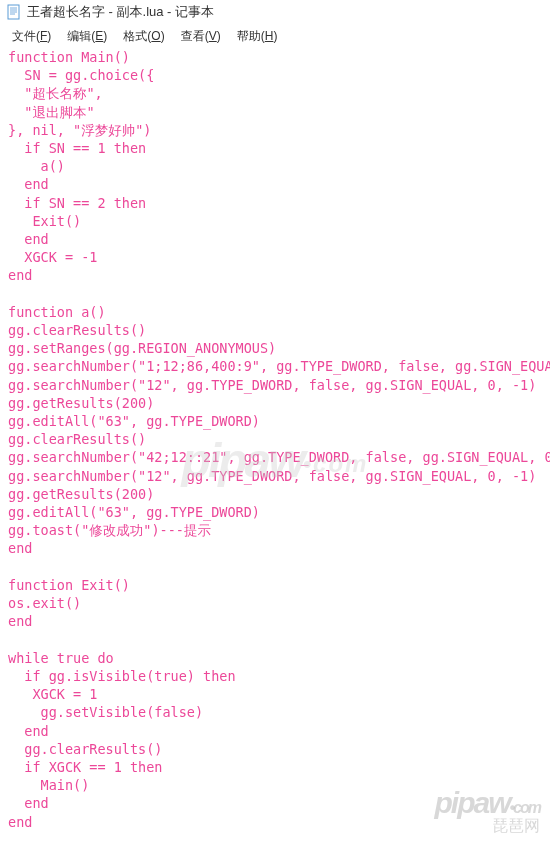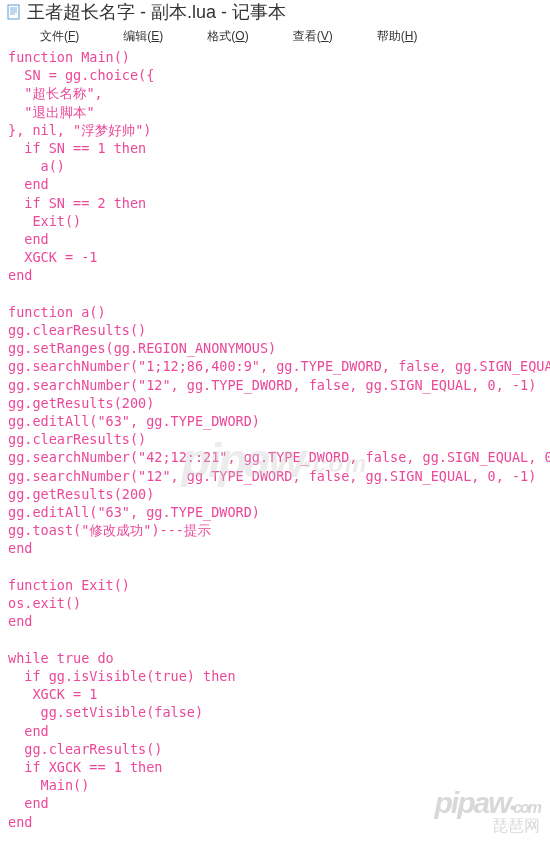--- a/index.html
+++ b/index.html
@@ -30,35 +30,34 @@
       margin-right: 5px;
       display: inline-flex;
       align-items: center;
       justify-content: center;
     }
     .title-icon svg {
       width: 16px;
       height: 16px;
     }
     .title-text {
-      font-size: 18px;
+      font-size: 13px;
       color: #333333;
     }
     .menu-bar {
       display: flex;
       padding: 2px 4px;
       height: 22px;
       background: #ffffff;
       font-size: 12px;
     }
     .menu-item {
       padding: 2px 8px;
       color: #333333;
       cursor: default;
-      margin-left: 28px;
     }
     .menu-underline {
       text-decoration: underline;
     }
     .editor {
       padding: 2px 8px;
       font-family: "Microsoft YaHei", Consolas, monospace;
       font-size: 13.5px;
       line-height: 18.2px;
       color: #ec4899;

